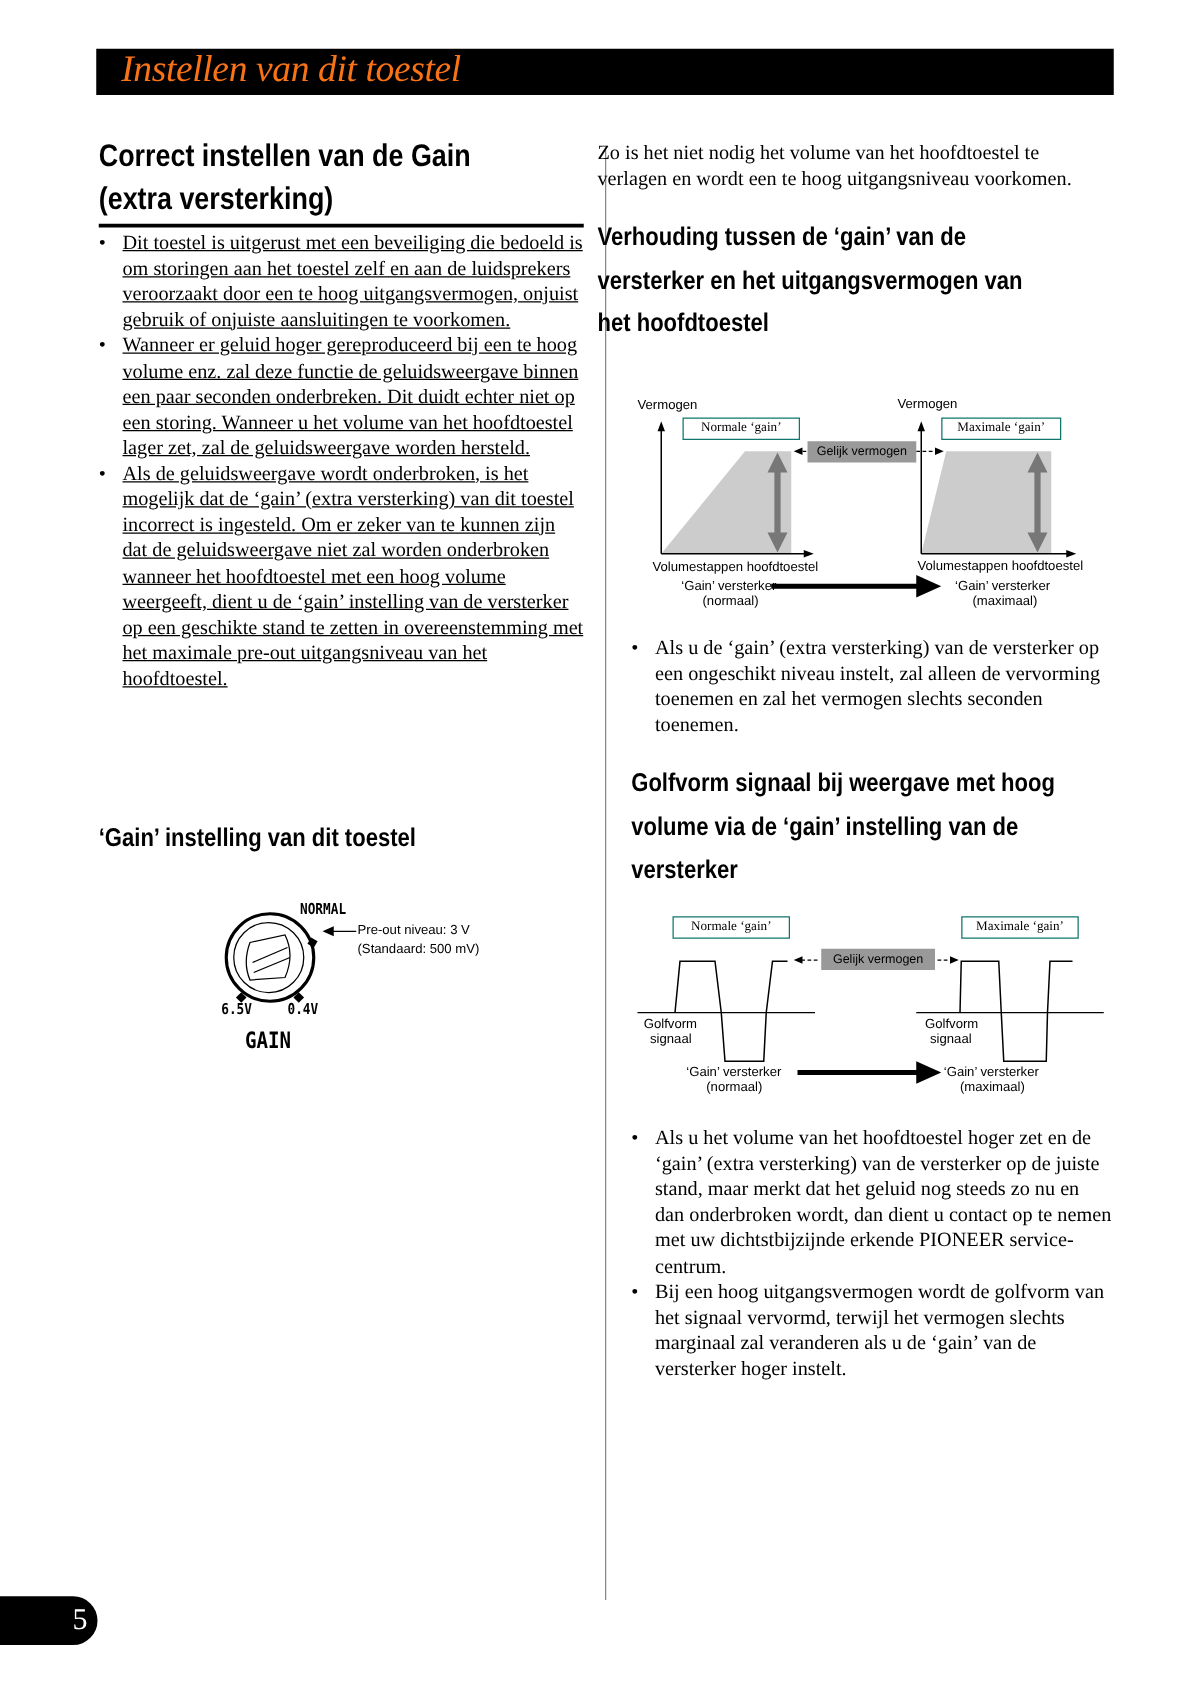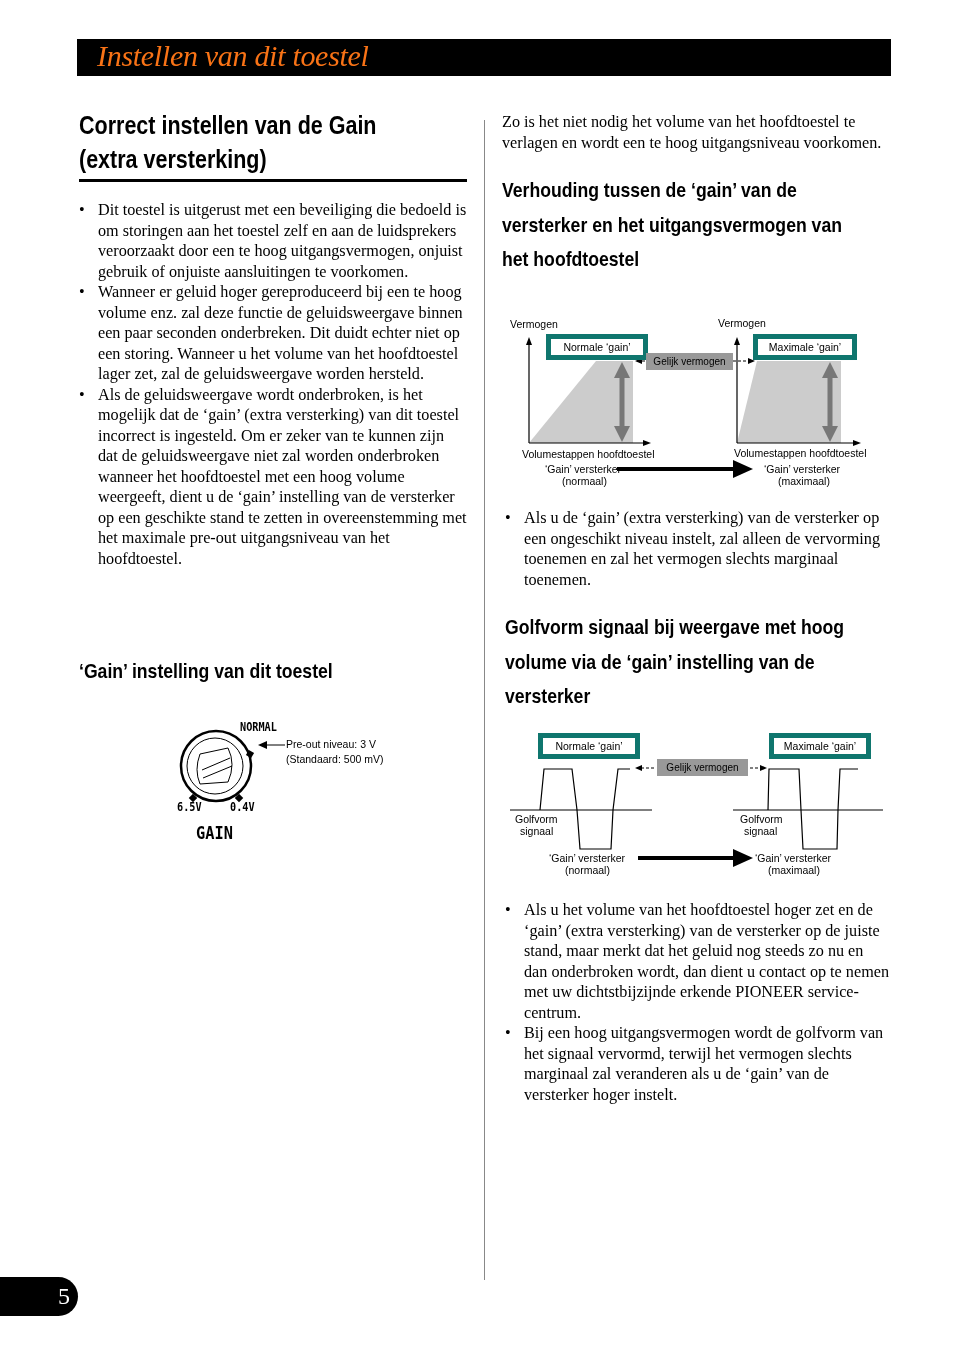--- a/index.html
+++ b/index.html
@@ -1,49 +1,49 @@
 <!DOCTYPE html>
 <html><head>
 <meta charset="utf-8">
 <style>
   html, body { margin:0; padding:0; background:#fff; }
   body { width:954px; height:1355px; position:relative; overflow:hidden; color:#000; }
   .header-bar { position:absolute; left:77px; top:39px; width:814px; height:37px; background:#000; }
   .header-title { position:absolute; left:20px; top:-2px; color:#f97316; font-family:"Liberation Serif", serif; font-style:italic; font-size:30px; line-height:37px; letter-spacing:-0.3px; }
   .col-left { position:absolute; left:79px; top:108px; width:388px; }
-  .col-right { position:absolute; left:502px; top:112px; width:385px; }
+  .col-right { position:absolute; left:478px; top:112px; width:385px; }
   .divider { position:absolute; left:484px; top:120px; width:1px; height:1160px; background:#888; }
   .h1 { font-family:"Liberation Sans", sans-serif; font-weight:bold; font-size:25px; line-height:34px; transform:scaleX(0.86); transform-origin:left; white-space:nowrap; margin:0; }
   .h1-rule { height:3px; background:#000; margin-top:3px; width:388px; }
   .h2 { font-family:"Liberation Sans", sans-serif; font-weight:bold; font-size:20.5px; line-height:34.5px; transform:scaleX(0.86); transform-origin:left; white-space:nowrap; margin:0; }
   .body-text { font-family:"Liberation Serif", serif; font-size:16.2px; line-height:20.5px; }
   ul.bullets { list-style:none; margin:0; padding:0; }
   ul.bullets li { position:relative; padding-left:19px; font-family:"Liberation Serif", serif; font-size:16.2px; line-height:20.5px; }
   ul.bullets li::before { content:"•"; position:absolute; left:0; top:0; }
   .diag-text { font-family:"Liberation Sans", sans-serif; font-size:10.5px; line-height:12px; }
-  .box { position:absolute; border:5px solid #0f766e; background:#fff; font-family:Liberation Sans, sans-serif; font-size:10.5px; text-align:center; line-height:16px; }
+  .box { position:absolute; border:1px solid #0f766e; background:#fff; font-family:Liberation Serif, serif; font-size:10.5px; text-align:center; line-height:16px; }
   .gray-label { position:absolute; background:#999; font-family:"Liberation Sans", sans-serif; font-size:10px; line-height:17px; text-align:center; color:#000; }
   .abs { position:absolute; }
   .page-tab { position:absolute; left:0; top:1277px; width:78px; height:39px; background:#000; border-radius:0 20px 20px 0; }
   .page-num { position:absolute; right:8px; top:3px; color:#fff; font-family:"Liberation Serif", serif; font-size:24px; line-height:33px; }
 </style>
 </head>
 <body>
 
 <div class="header-bar">
   <div class="header-title">Instellen van dit toestel</div>
 </div>
 
 <div class="divider"></div>
 
 <div class="col-left">
   <div class="h1">Correct instellen van de Gain</div>
   <div class="h1">(extra versterking)</div>
   <div class="h1-rule"></div>
-  <ul class="bullets" style="margin-top:18px;">
+  <ul class="bullets" style="margin-top:2px;text-decoration:underline;">
     <li>Dit toestel is uitgerust met een beveiliging die bedoeld is om storingen aan het toestel zelf en aan de luidsprekers veroorzaakt door een te hoog uitgangsvermogen, onjuist gebruik of onjuiste aansluitingen te voorkomen.</li>
     <li>Wanneer er geluid hoger gereproduceerd bij een te hoog volume enz. zal deze functie de geluidsweergave binnen een paar seconden onderbreken. Dit duidt echter niet op een storing. Wanneer u het volume van het hoofdtoestel lager zet, zal de geluidsweergave worden hersteld.</li>
     <li>Als de geluidsweergave wordt onderbroken, is het mogelijk dat de ‘gain’ (extra versterking) van dit toestel incorrect is ingesteld. Om er zeker van te kunnen zijn dat de geluidsweergave niet zal worden onderbroken wanneer het hoofdtoestel met een hoog volume weergeeft, dient u de ‘gain’ instelling van de versterker op een geschikte stand te zetten in overeenstemming met het maximale pre-out uitgangsniveau van het hoofdtoestel.</li>
   </ul>
   <div class="h2" style="position:absolute; top:546px; left:0;">‘Gain’ instelling van dit toestel</div>
 </div>
 
 <div class="abs" style="left:170px; top:718px; width:260px; height:130px;">
   <svg width="260" height="130" viewBox="0 0 260 130">
     <circle cx="46" cy="48" r="35" fill="none" stroke="#000" stroke-width="2.5"></circle>
@@ -111,21 +111,21 @@
   <div class="abs diag-text" style="left:17px; top:136px;">Volumestappen hoofdtoestel</div>
   <div class="abs diag-text" style="left:229px; top:135px;">Volumestappen hoofdtoestel</div>
   <div class="abs diag-text" style="left:40px; top:151px;">‘Gain’ versterker</div>
   <div class="abs diag-text" style="left:57px; top:163px;">(normaal)</div>
   <div class="abs diag-text" style="left:259px; top:151px;">‘Gain’ versterker</div>
   <div class="abs diag-text" style="left:273px; top:163px;">(maximaal)</div>
 </div>
 
 <div class="abs" style="left:505px; top:508px; width:385px;">
   <ul class="bullets">
-    <li>Als u de ‘gain’ (extra versterking) van de versterker op een ongeschikt niveau instelt, zal alleen de vervorming toenemen en zal het vermogen slechts marginaal toenemen.</li>
+    <li>Als u de ‘gain’ (extra versterking) van de versterker op een ongeschikt niveau instelt, zal alleen de vervorming toenemen en zal het vermogen slechts seconden toenemen.</li>
   </ul>
   <div style="margin-top:20px;">
     <div class="h2">Golfvorm signaal bij weergave met hoog</div>
     <div class="h2">volume via de ‘gain’ instelling van de</div>
     <div class="h2">versterker</div>
   </div>
 </div>
 
 <div class="abs" style="left:505px; top:730px; width:385px; height:150px;">
   <svg width="385" height="150" viewBox="0 0 385 150" style="position:absolute; left:0; top:0;">

